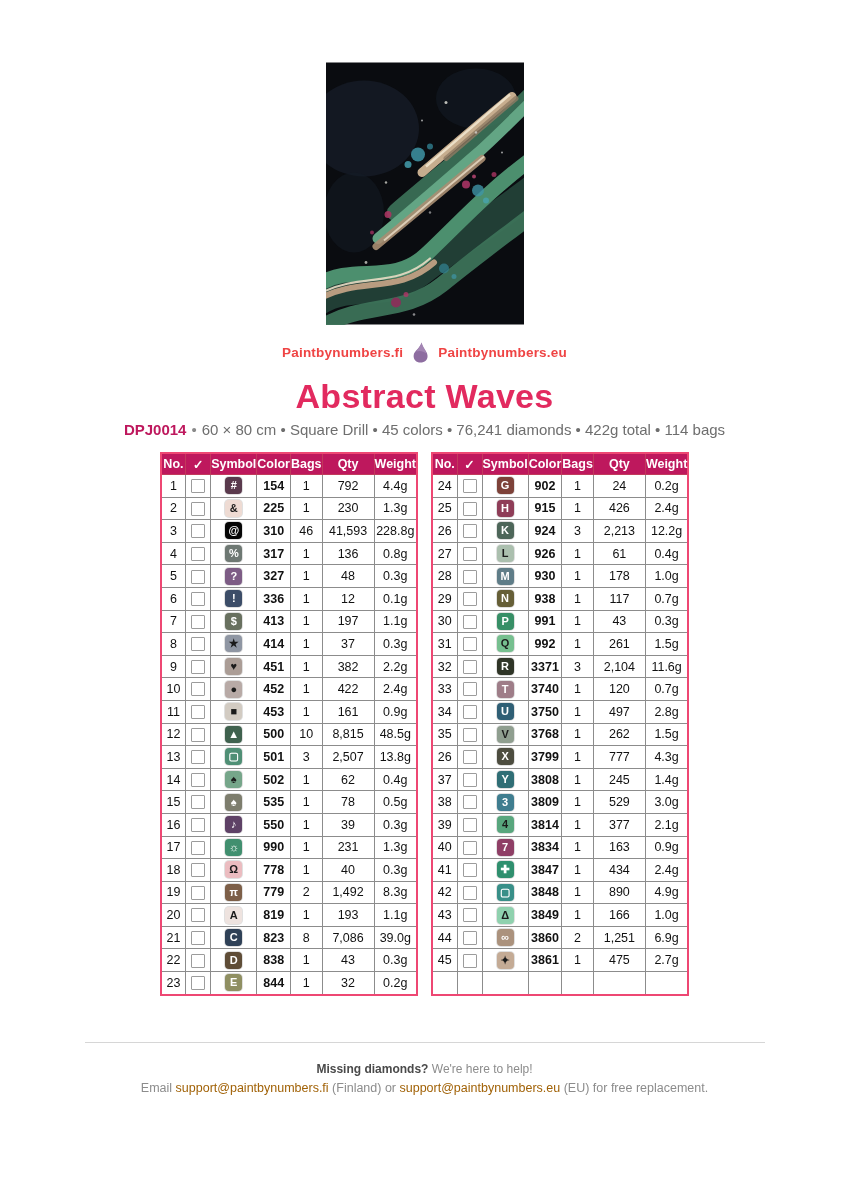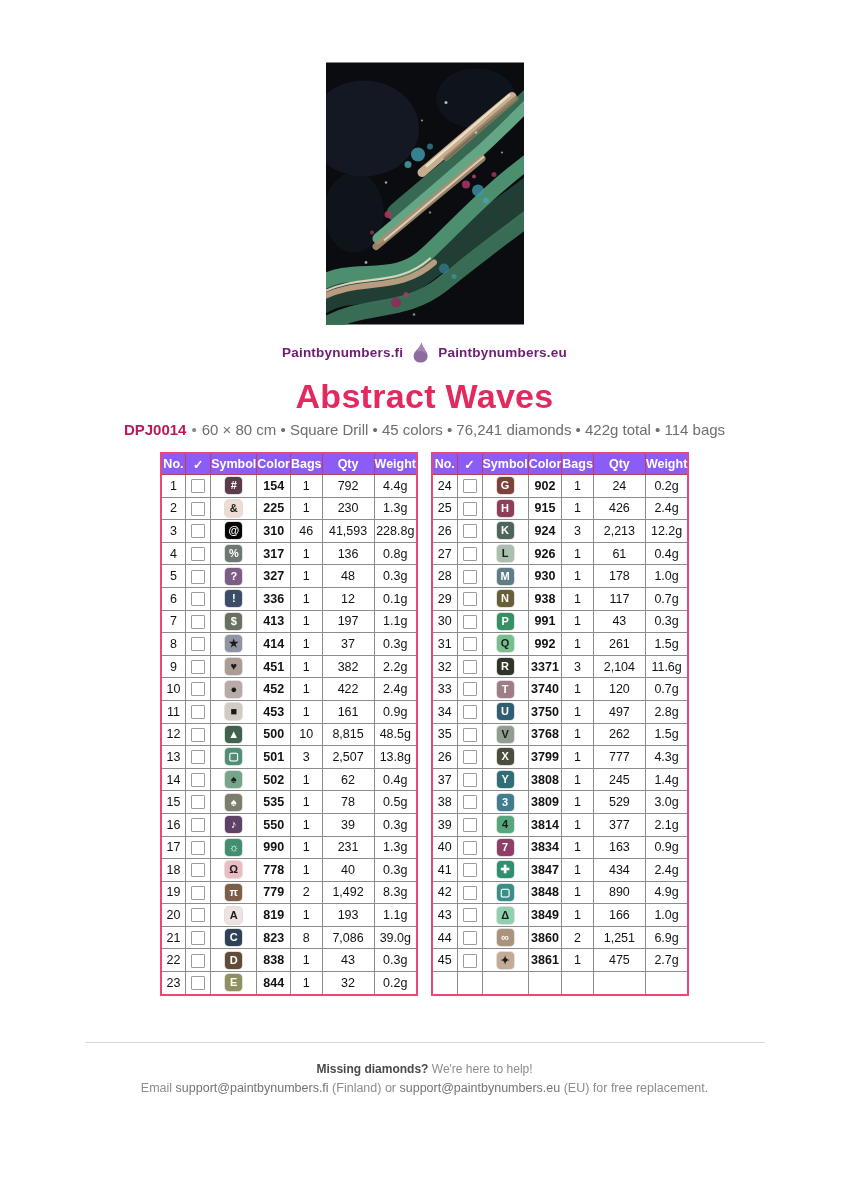--- a/index.html
+++ b/index.html
@@ -1,43 +1,43 @@
 <!DOCTYPE html>
 <html><head>
 <meta charset="utf-8">
 <style>
   html,body{margin:0;padding:0;background:#fff;}
   .page{position:relative;width:849px;height:1200px;background:#fff;overflow:hidden;
         font-family:"Liberation Sans",sans-serif;display:flex;flex-direction:column;align-items:center;}
   .artwork{margin-top:62px;width:198px;height:263px;display:block;}
   .brandrow{margin-top:17px;display:flex;align-items:center;gap:9px;}
-  .brand{font-size:13.5px;font-weight:bold;color:#701a75;letter-spacing:.2px;}
+  .brand{font-size:13.5px;font-weight:bold;color:#ef4444;letter-spacing:.2px;}
   .drop{width:17px;height:21px;}
   h1.title{margin:14px 0 0 0;font-size:34px;font-weight:bold;color:#e22a5f;letter-spacing:.3px;}
   .subtitle{margin-top:5px;font-size:15px;color:#6e6e6e;}
   .subtitle b{color:#be185d;}
   .subtitle .sep{padding:0 5px;color:#8a8a8a;}
   .tables{margin-top:14px;display:flex;gap:13px;align-items:flex-start;}
   table.legend{border-collapse:collapse;table-layout:fixed;border:2px solid #ee4773;}
-  table.legend th{background:#8b5cf6;color:#fff;font-size:12.5px;font-weight:bold;
+  table.legend th{background:#be185d;color:#fff;font-size:12.5px;font-weight:bold;
         border:1px solid #c23a5c;height:20px;padding:0;}
   table.legend td{border:1px solid #8c8c8c;text-align:center;font-size:12.5px;color:#111;
         height:21.6px;padding:0;white-space:nowrap;}
   table.legend td.bold{font-weight:bold;}
   .checkbox{display:inline-block;width:12px;height:12px;border:1px solid #9c9c9c;background:#fff;
         vertical-align:middle;border-radius:1px;}
   .chip{display:inline-flex;width:17px;height:17px;border-radius:4px;align-items:center;justify-content:center;
         font-weight:bold;font-size:11px;line-height:1;vertical-align:middle;
         box-shadow:0 0 0 1px rgba(0,0,0,0.12);}
   .footer{margin-top:46px;width:680px;text-align:center;}
   .divider{border-top:1px solid #d6d6d6;height:0;width:100%;}
   .help1{margin-top:19px;font-size:12px;color:#8c8c8c;}
   .help1 b{color:#4a4a4a;}
   .help2{margin-top:5px;font-size:12.5px;color:#8c8c8c;}
-  .help2 a{color:#737373;text-decoration:none;}
+  .help2 a{color:#a16207;text-decoration:none;}
 </style>
 </head>
 <body>
 
 <div class="page">
 
   <svg class="artwork" viewBox="0 0 198 262" xmlns="http://www.w3.org/2000/svg">
     <rect width="198" height="262" fill="#0a0c10"></rect>
     <ellipse cx="38" cy="66" rx="55" ry="48" fill="#1b2331" opacity="0.55"></ellipse>
     <ellipse cx="150" cy="36" rx="40" ry="30" fill="#121a24" opacity="0.6"></ellipse>

